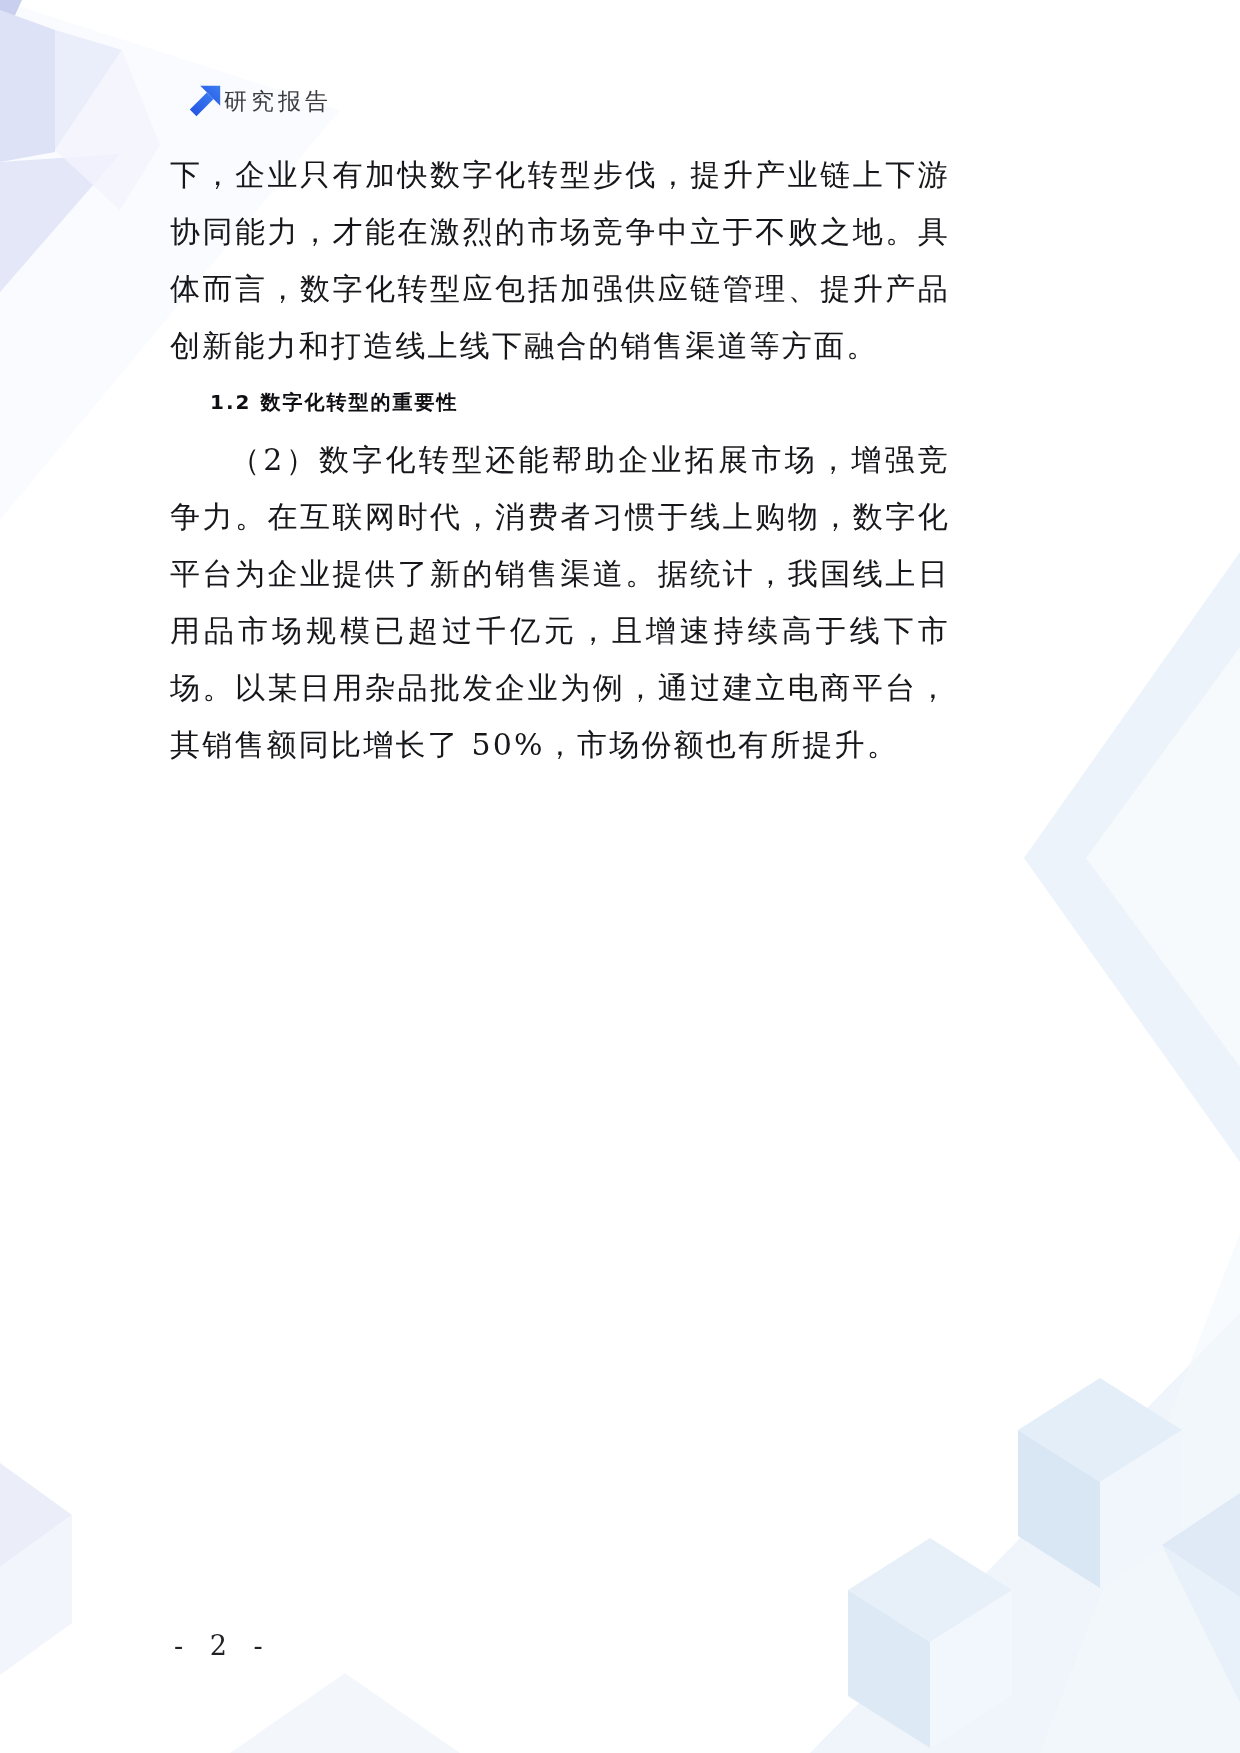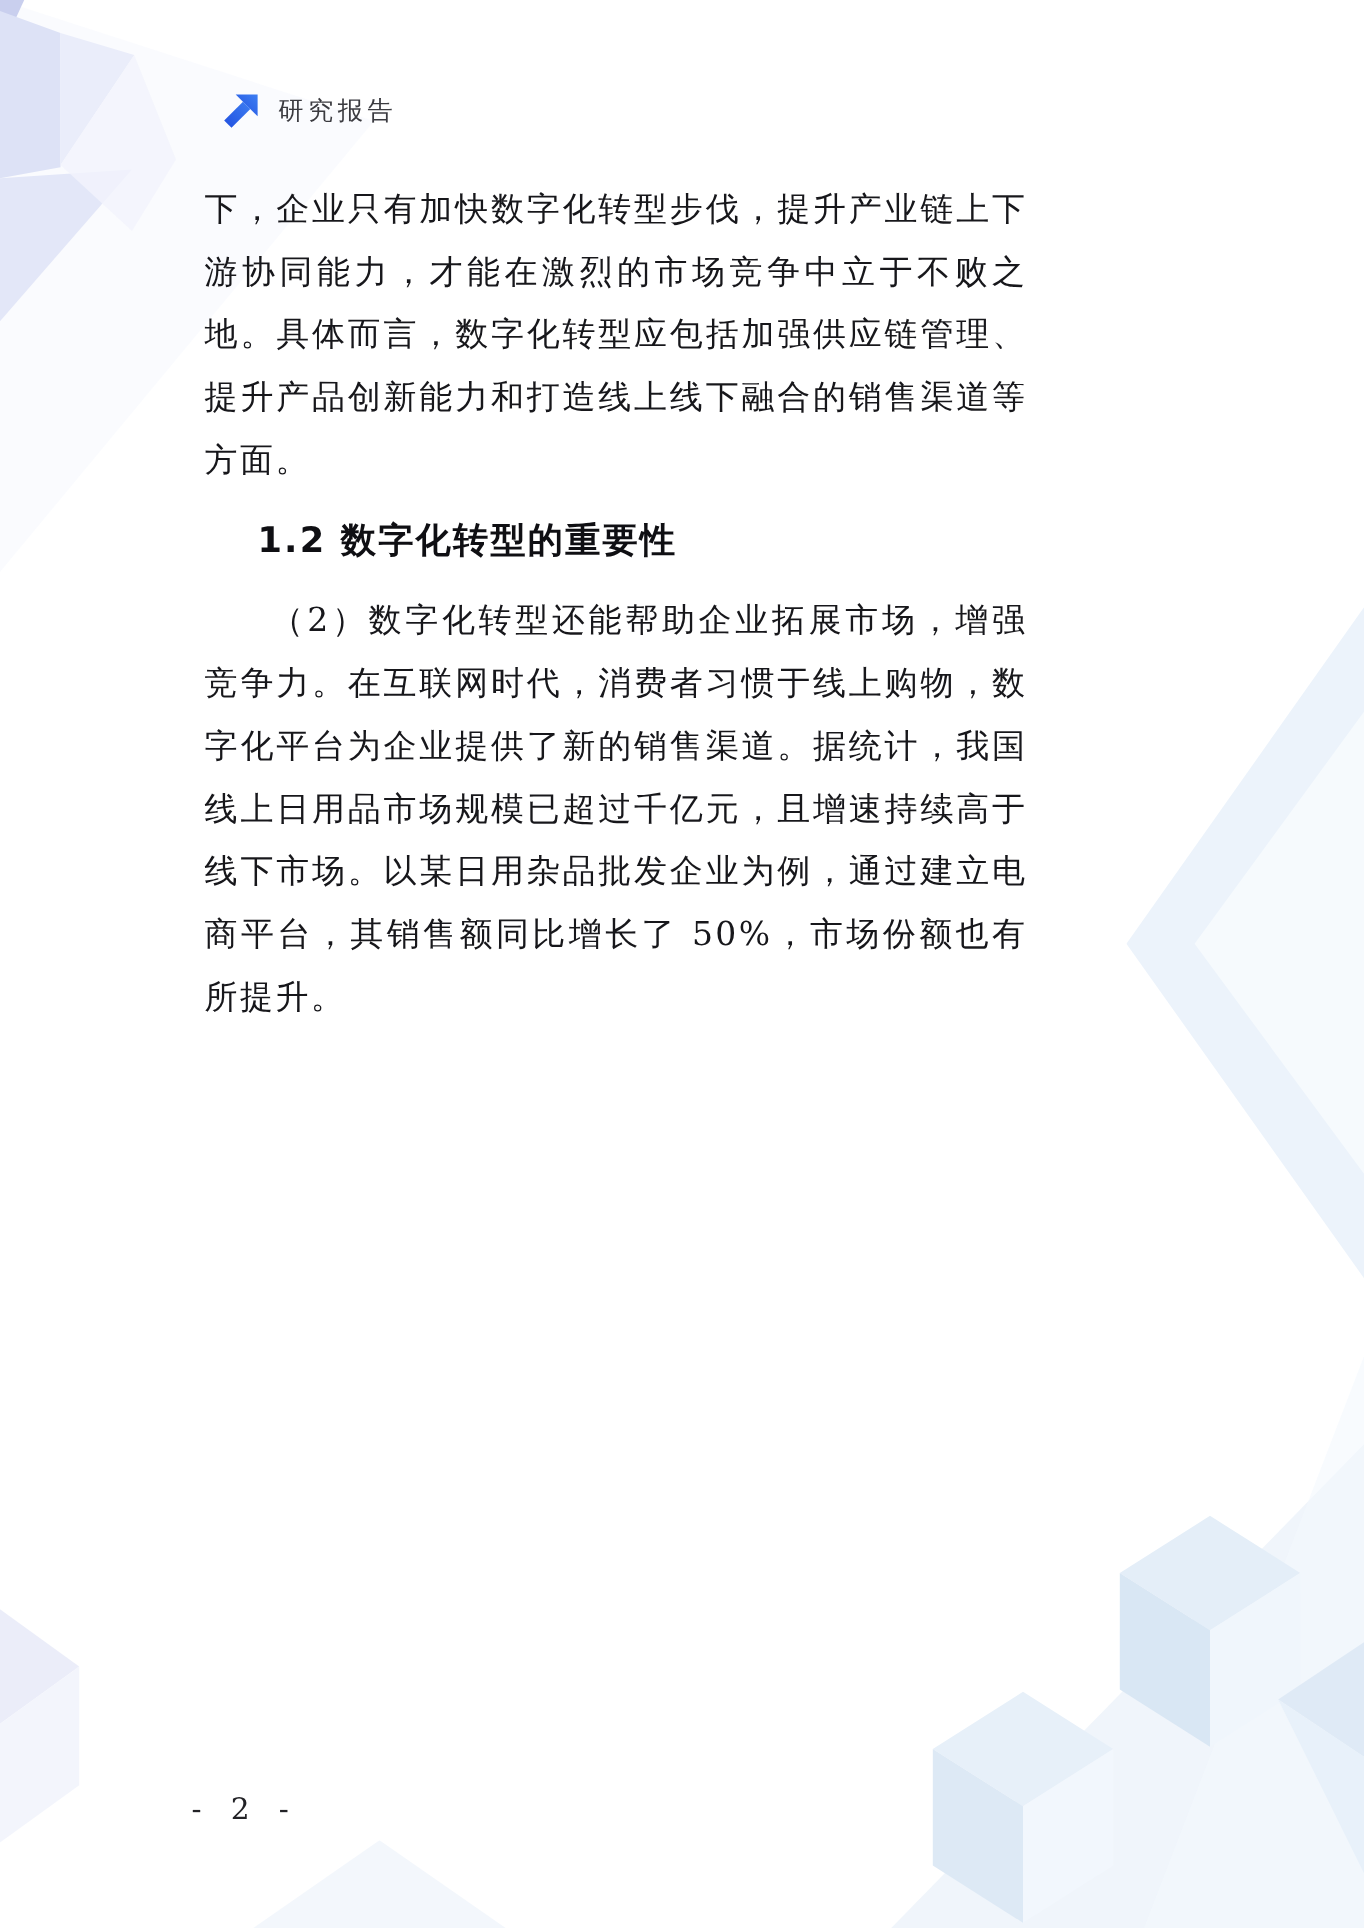--- a/index.html
+++ b/index.html
@@ -12,42 +12,42 @@
   }
   
   .deco{position:absolute;z-index:0;pointer-events:none;}
   .deco-top-left{left:0;top:0;}
   .deco-right-wedge{right:0;top:552px;}
   .deco-cubes-br{right:0;bottom:0;}
   .deco-bottom-left{left:0;bottom:0;}
   .deco-bottom-center{left:230px;bottom:0;}
   
   .header{
-    position:absolute;left:200px;top:82px;
-    display:flex;align-items:center;gap:15px;z-index:2;
+    position:absolute;left:186px;top:82px;
+    display:flex;align-items:center;z-index:2;
   }
   .logo{width:38px;height:38px;display:block;}
   .brand{
     font-size:23px;color:#3b3b40;letter-spacing:4px;line-height:38px;
   }
   
   .content{
     position:absolute;left:170px;top:146px;width:780px;z-index:1;
   }
   p.body{
-    margin:16px;
+    margin:0;
     font-size:30px;line-height:57px;
     color:#17171b;
     text-align:justify;
     letter-spacing:2.2px;
   }
   p.indent{text-indent:2em;}
   h2.section{
     margin:0;
-    font-size:32px;line-height:57px;
+    font-size:20px;line-height:57px;
     color:#0f0f13;
     font-weight:bold;
     text-indent:2em;
     letter-spacing:2px;
     font-family:"DejaVu Sans","Liberation Sans",sans-serif;
   }
   .pagenum{
     position:absolute;left:174px;top:1630px;z-index:1;
     font-size:27px;color:#222226;letter-spacing:9px;
   }

